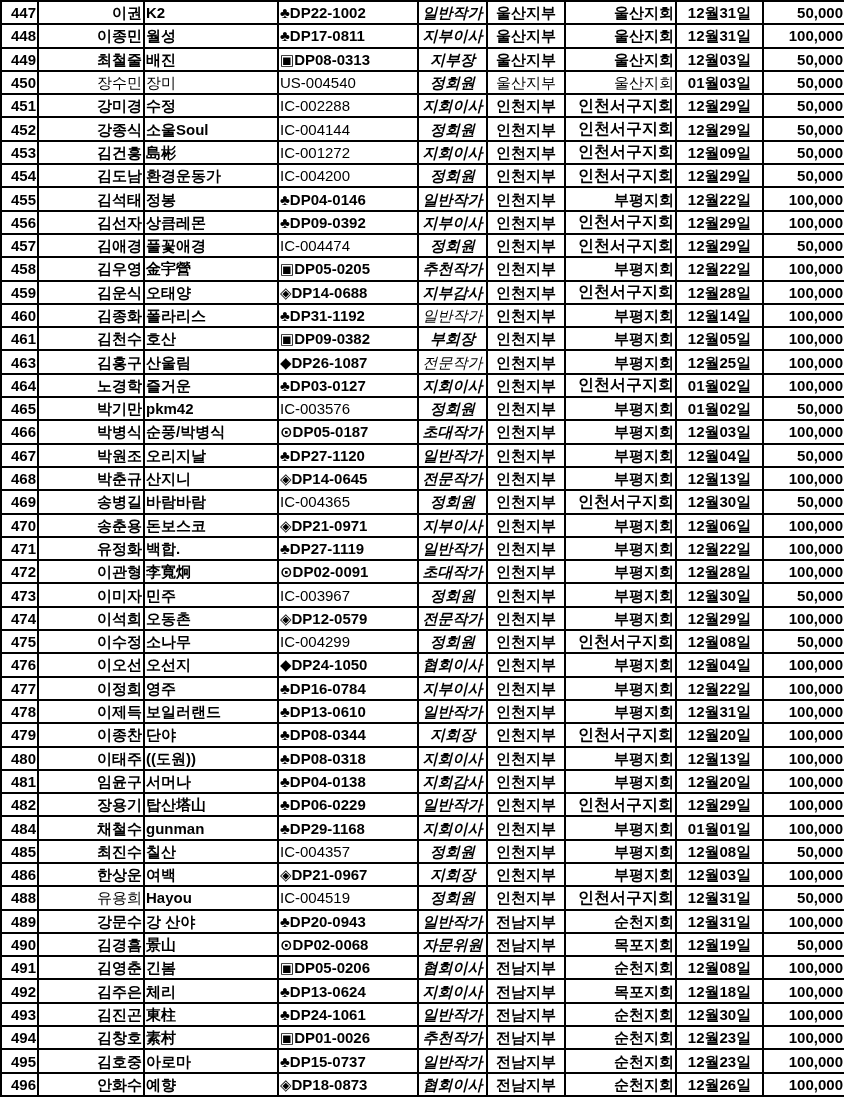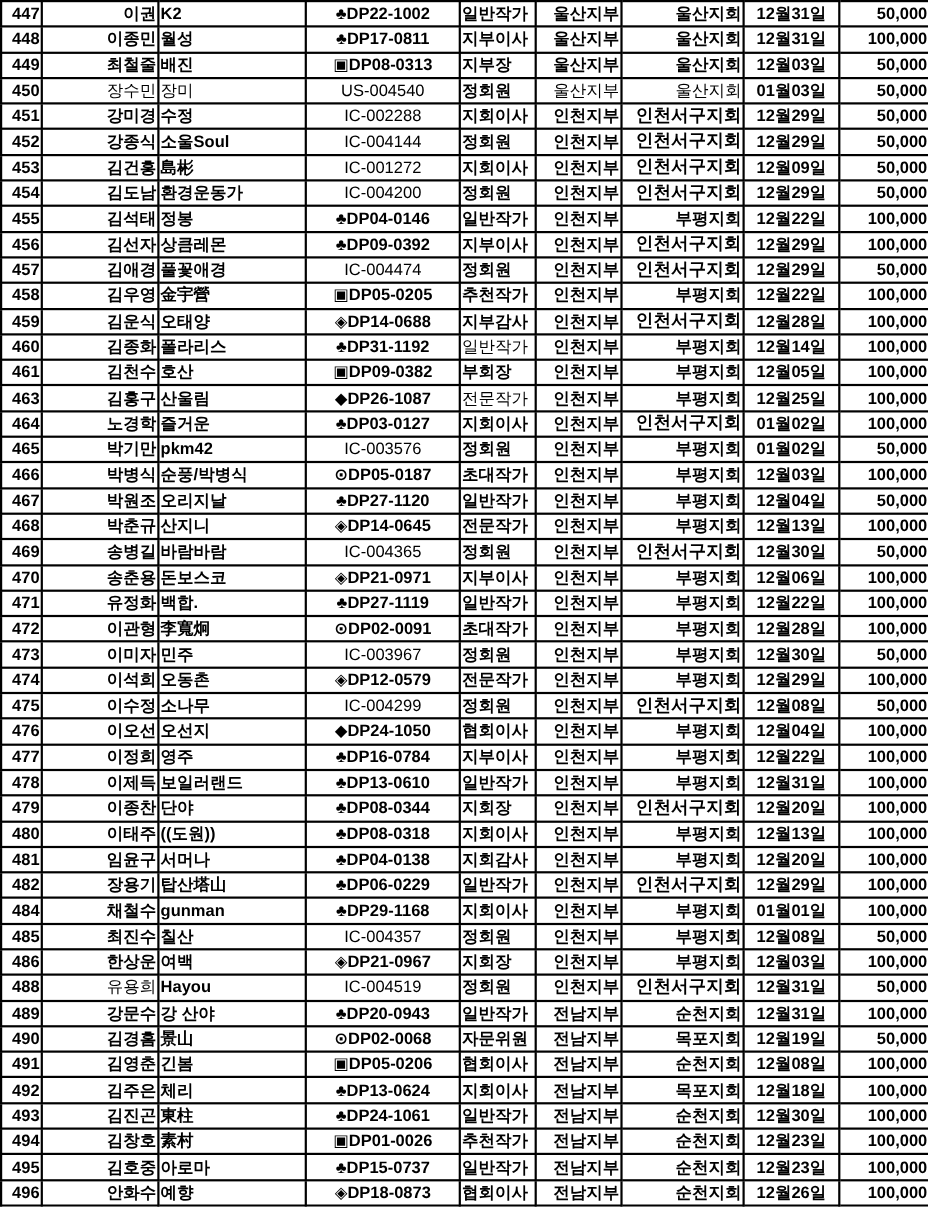--- a/index.html
+++ b/index.html
@@ -19,23 +19,23 @@
     height:19.9px;
     padding:0 1px;
     overflow:hidden;
     white-space:nowrap;
     vertical-align:middle;
     line-height:1;
   }
   .c-no{text-align:right;}
   .c-name{text-align:right;}
   .c-alias{text-align:left;padding-left:4px;margin-top:32px;}
-  .c-code{text-align:center;padding-left:3px;}
-  .c-role{text-align:left;padding-left:2px;}
-  .c-branch{text-align:right;padding-left:2px;}
+  .c-code{text-align:left;padding-left:3px;}
+  .c-role{text-align:center;padding-left:2px;font-style:italic;}
+  .c-branch{text-align:center;padding-left:2px;}
   .c-chapter{text-align:right;padding-left:2px;}
   .c-date{text-align:center;}
   .c-amount{text-align:right;padding-right:7px;}
   .muted{font-weight:normal;}
   .shrink{font-size:16px;}
 </style>
 </head>
 <body>
 
 <table class="grid">

